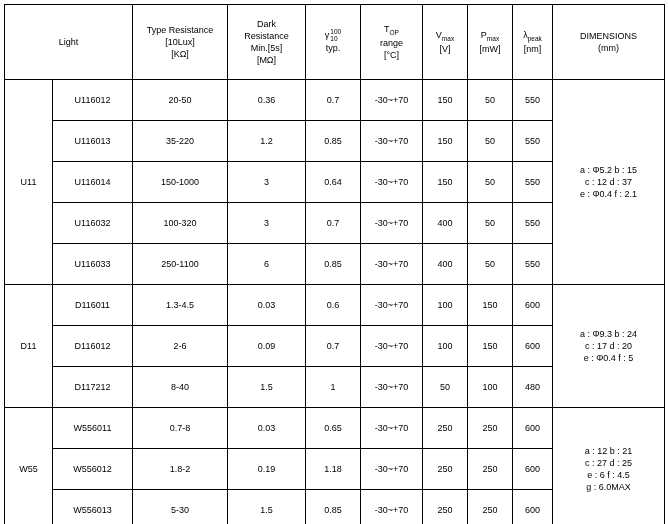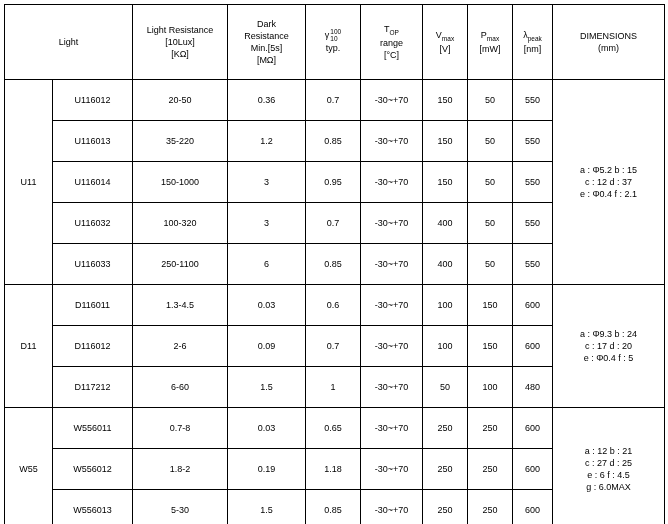--- a/index.html
+++ b/index.html
@@ -78,21 +78,21 @@
       <col style="width:62px">
       <col style="width:45px">
       <col style="width:45px">
       <col style="width:40px">
       <col style="width:112px">
     </colgroup>
     <thead>
       <tr>
         <td colspan="2"><span>Light</span></td>
         <td>
-          <span class="hdr-line">Light Resistance</span>
+          <span class="hdr-line">Type Resistance</span>
           <span class="hdr-line">[10Lux]</span>
           <span class="hdr-line">[KΩ]</span>
         </td>
         <td>
           <span class="hdr-line">Dark</span>
           <span class="hdr-line">Resistance</span>
           <span class="hdr-line">Min.[5s]</span>
           <span class="hdr-line">[MΩ]</span>
         </td>
         <td>
@@ -144,21 +144,21 @@
           <td>0.85</td>
           <td>-30~+70</td>
           <td>150</td>
           <td>50</td>
           <td>550</td>
         </tr>
         <tr>
           <td class="type-cell">U116014</td>
           <td>150-1000</td>
           <td>3</td>
-          <td>0.95</td>
+          <td>0.64</td>
           <td>-30~+70</td>
           <td>150</td>
           <td>50</td>
           <td>550</td>
         </tr>
         <tr>
           <td class="type-cell">U116032</td>
           <td>100-320</td>
           <td>3</td>
           <td>0.7</td>
@@ -196,21 +196,21 @@
           <td>2-6</td>
           <td>0.09</td>
           <td>0.7</td>
           <td>-30~+70</td>
           <td>100</td>
           <td>150</td>
           <td>600</td>
         </tr>
         <tr>
           <td class="type-cell">D117212</td>
-          <td>6-60</td>
+          <td>8-40</td>
           <td>1.5</td>
           <td>1</td>
           <td>-30~+70</td>
           <td>50</td>
           <td>100</td>
           <td>480</td>
         </tr>
         <tr>
           <td class="group-cell" rowspan="3">W55</td>
           <td class="type-cell">W556011</td>

